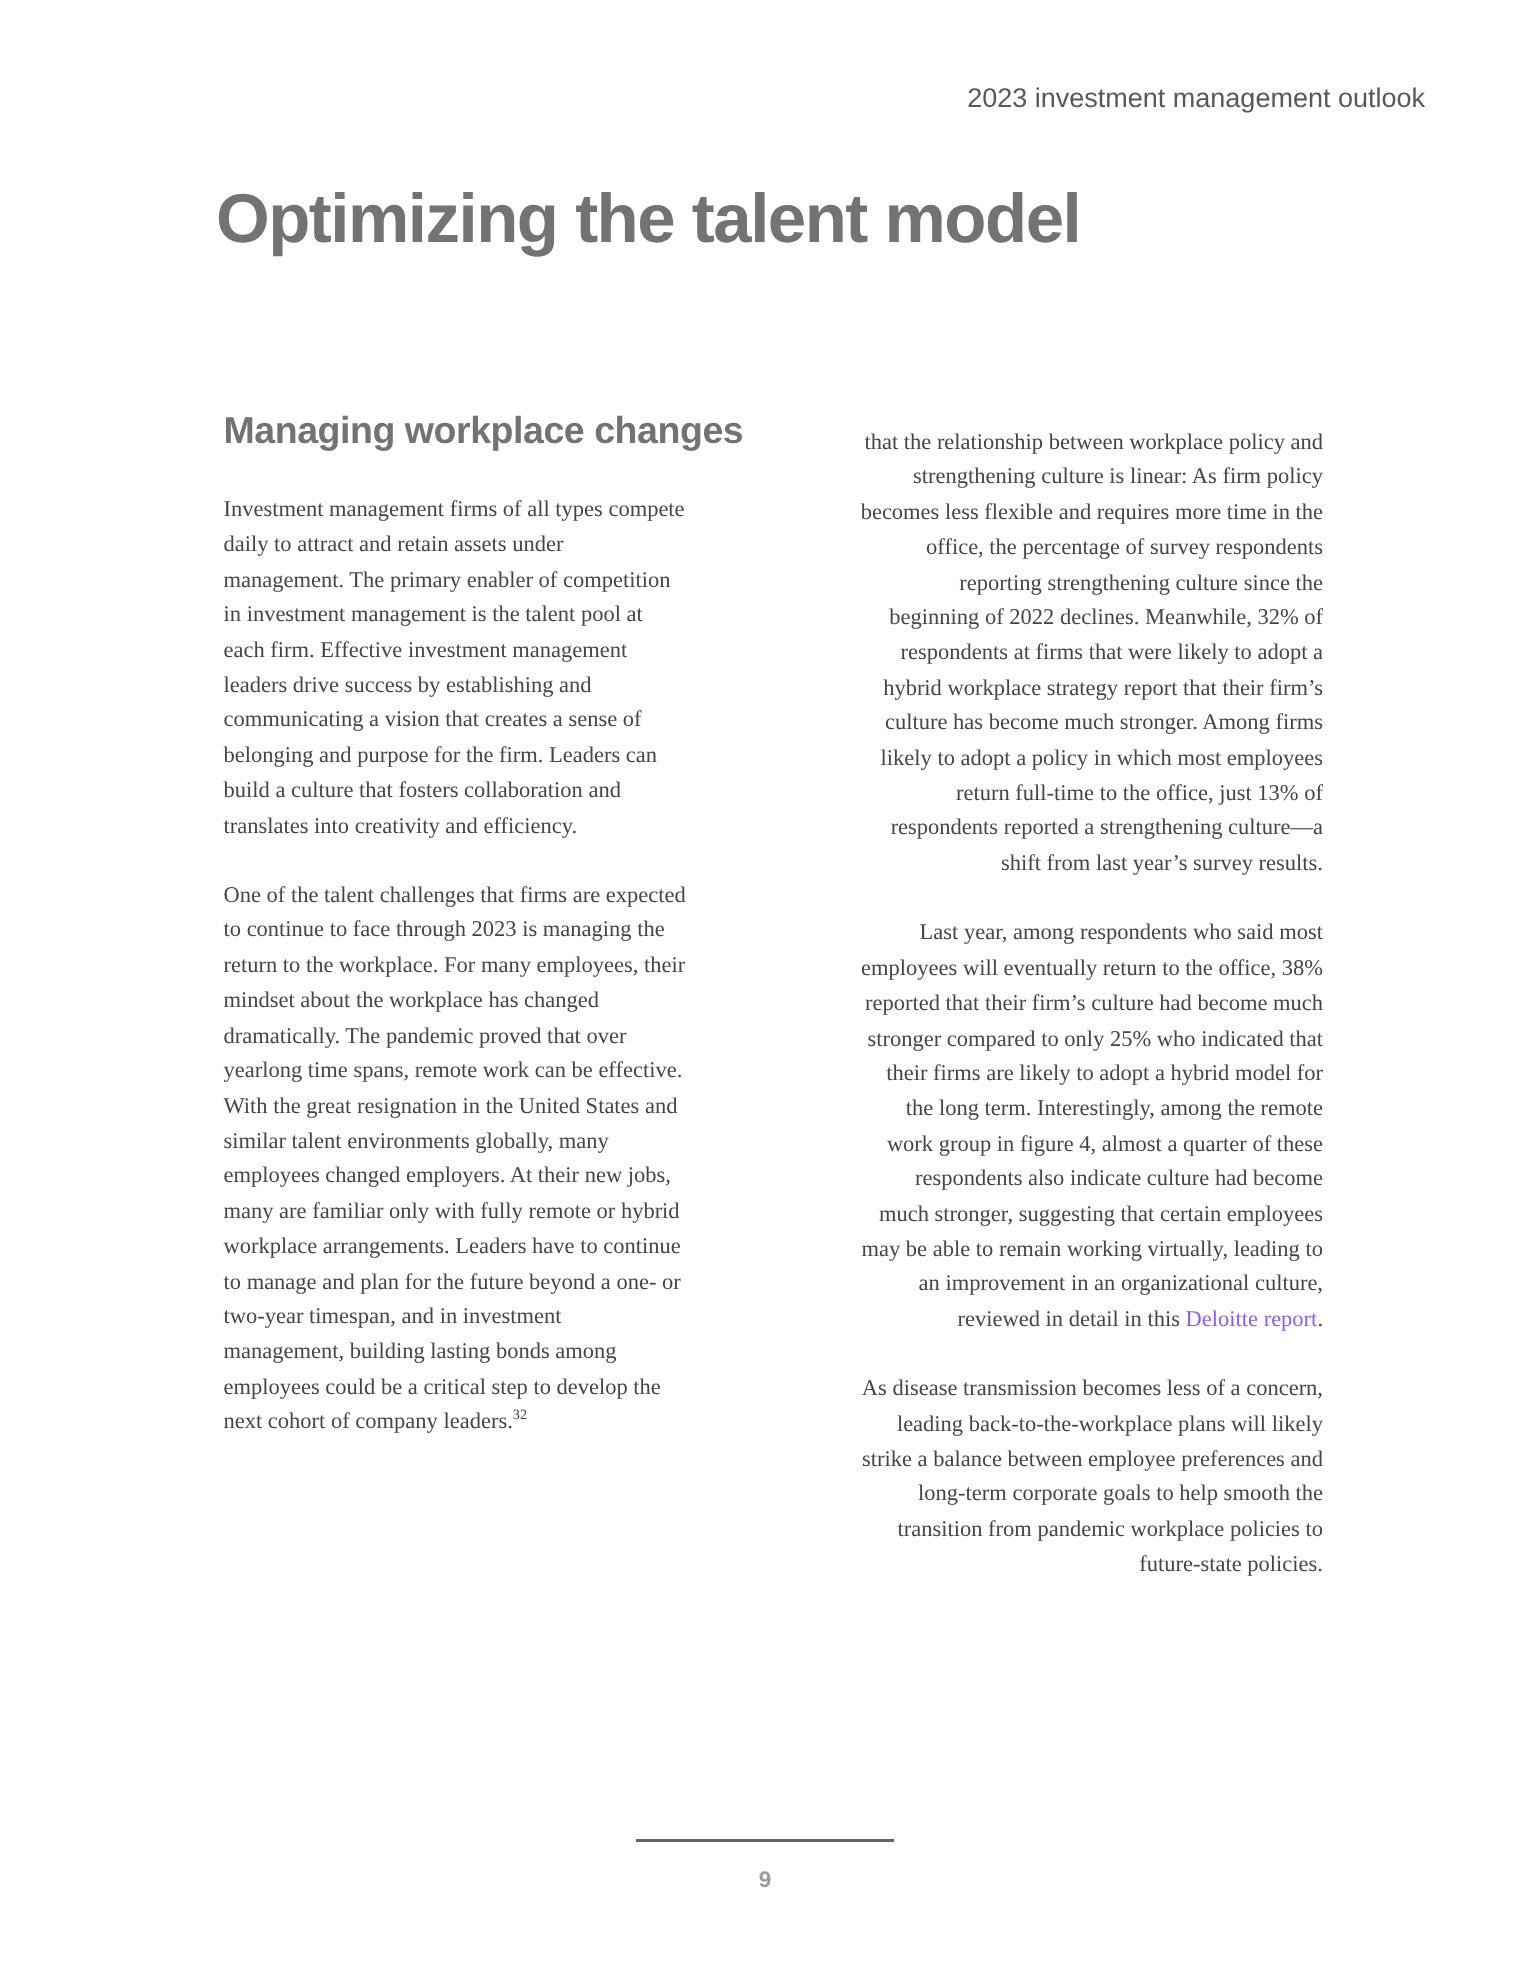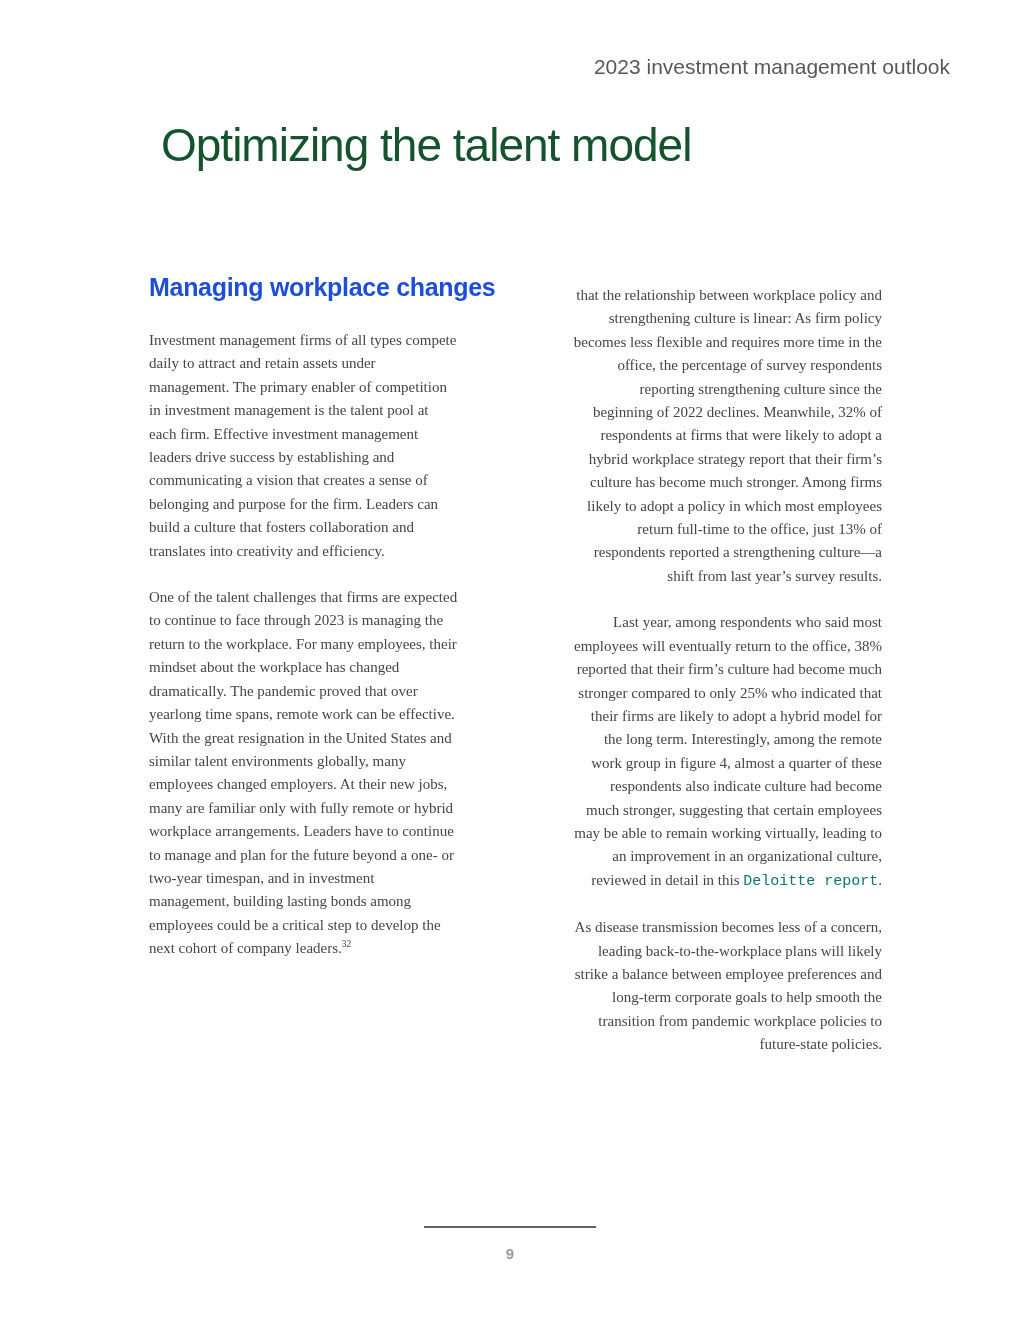--- a/index.html
+++ b/index.html
@@ -12,33 +12,33 @@
     width: 1020px;
     height: 1320px;
     background: #ffffff;
     overflow: hidden;
     font-family: "Liberation Sans", sans-serif;
   }
   .running-header {
     position: absolute;
     top: 55px;
     right: 70px;
-    font-size: 21px;
+    font-size: 18px;
     color: #57585a;
     margin-left: 42px;
   }
   .doc-title {
     position: absolute;
-    left: 161px;
+    left: 144px;
     top: 118px;
     font-size: 46px;
     line-height: 1.2;
-    font-weight: 400;
+    font-weight: 700;
     letter-spacing: -1px;
-    color: #14532d;
+    color: #737373;
   }
   .content {
     position: absolute;
     left: 149px;
     top: 272px;
     display: flex;
   }
   .col-left {
     width: 352px;
     margin-right: 29px;
@@ -47,39 +47,38 @@
     width: 352px;
     padding-top: 12px;
     text-align: right;
   }
   .section-heading {
     margin: 0 0 27px 0;
     font-size: 25px;
     line-height: 30px;
     font-weight: 700;
     letter-spacing: -0.3px;
-    color: #1d4ed8;
+    color: #737373;
   }
   p.body {
     margin: 0 0 23px 0;
     font-family: "Liberation Serif", serif;
     font-size: 15px;
     line-height: 23.4px;
     color: #454545;
     white-space: pre-line;
   }
   sup.footnote {
     font-size: 9.5px;
     line-height: 0;
   }
   a.doc-link {
-    color: #0f766e;
+    color: #8b5cf6;
     text-decoration: none;
     cursor: pointer;
-    font-family: Liberation Mono, monospace;
   }
   .footer-divider {
     position: absolute;
     left: 424px;
     top: 1226px;
     width: 172px;
     height: 0;
     border-top: 2px solid #636363;
   }
   .page-number {

